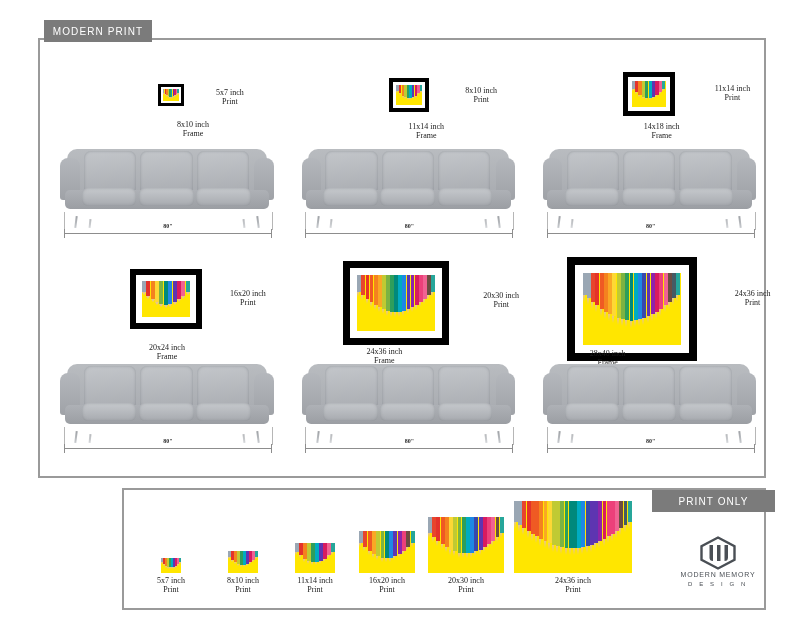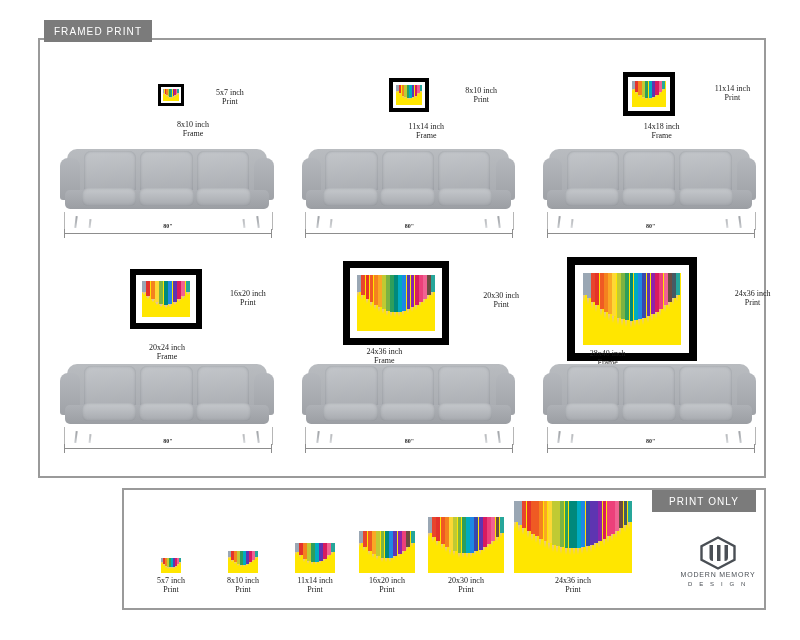--- a/index.html
+++ b/index.html
@@ -8,21 +8,21 @@
 
   
   .panel{position:absolute;border:2px solid #9a9a9a;background:#ffffff;box-sizing:border-box;}
   #framed-panel{left:38px;top:38px;width:728px;height:440px;}
   #printonly-panel{left:122px;top:488px;width:644px;height:122px;}
 
   .tab{position:absolute;background:#7b7b7b;color:#ffffff;
        font-family:"Liberation Sans",sans-serif;font-size:10px;letter-spacing:1.1px;
        display:flex;align-items:center;justify-content:center;box-sizing:border-box;}
   #tab-framed{left:44px;top:20px;width:108px;height:22px;}
-  #tab-printonly{left:652px;top:490px;width:104px;height:22px;}
+  #tab-printonly{left:652px;top:490px;width:123px;height:22px;}
 
   
   .scene-grid{position:absolute;left:40px;top:44px;width:724px;height:430px;
               display:grid;grid-template-columns:repeat(3,1fr);grid-template-rows:repeat(2,1fr);}
   .scene{position:relative;}
   .frame{background:#000000;box-sizing:border-box;display:block;}
   .mat{background:#ffffff;width:100%;height:100%;box-sizing:border-box;display:flex;
        align-items:center;justify-content:center;}
   .artwork{position:relative;overflow:hidden;background:#ffe600;}
 
@@ -75,21 +75,21 @@
         display:flex;flex-direction:column;align-items:center;justify-content:flex-start;}
   #logo .wordmark{font-family:"Liberation Sans",sans-serif;font-size:7px;
                   letter-spacing:.8px;color:#4a4f55;text-align:center;line-height:1.5;}
   #logo .sub{font-family:"Liberation Sans",sans-serif;font-size:6px;
              letter-spacing:2.6px;color:#4a4f55;}
 </style>
 </head>
 <body>
 
 <div class="panel" id="framed-panel"></div>
-<div class="tab" id="tab-framed">FRAMED PRINT</div>
+<div class="tab" id="tab-framed">MODERN PRINT</div>
 
 <div class="scene-grid" id="scene-grid">
     <div class="scene">
       <div class="frame" style="position: absolute; left: 118px; top: 40px; padding: 3px;">
         <div class="mat" style="padding: 2px;">
           <div class="artwork" style="width: 16px; height: 12px; background: rgb(255, 230, 0);">
             <div style="position: absolute; top: 0px; width: 1.472px; left: 0px; height: 3.6px; background: rgb(154, 167, 180);"></div>
             <div style="position: absolute; left: 0px; top: 3.6px; width: 0px; height: 0px; border-left: 0.736px solid transparent; border-right: 0.736px solid transparent; border-top: 2px solid rgb(232, 196, 142);"></div>
             <div style="position: absolute; top: 0px; width: 1.472px; left: 1.6px; height: 5.07753px; background: rgb(228, 50, 42);"></div>
             <div style="position: absolute; left: 1.6px; top: 5.07753px; width: 0px; height: 0px; border-left: 0.736px solid transparent; border-right: 0.736px solid transparent; border-top: 2px solid rgb(232, 196, 142);"></div>

